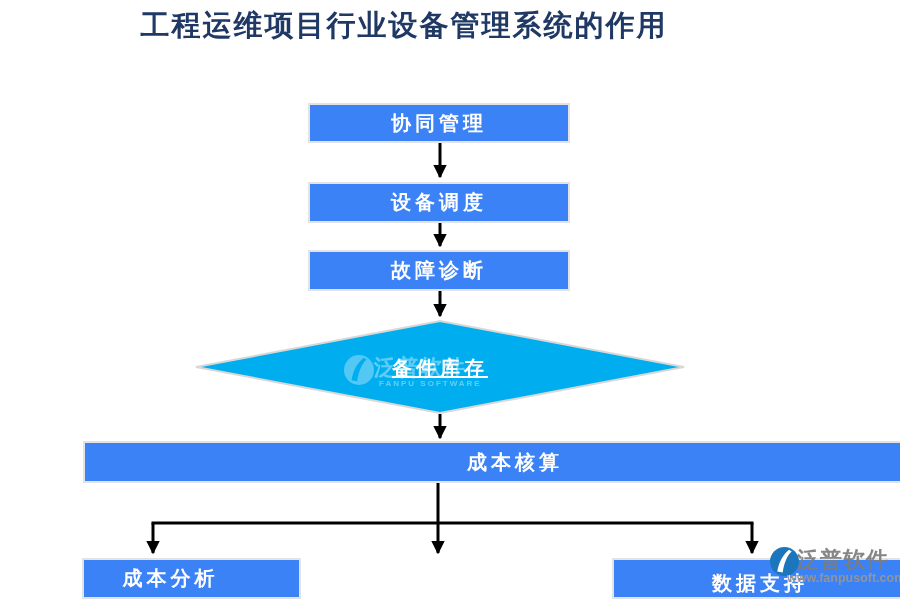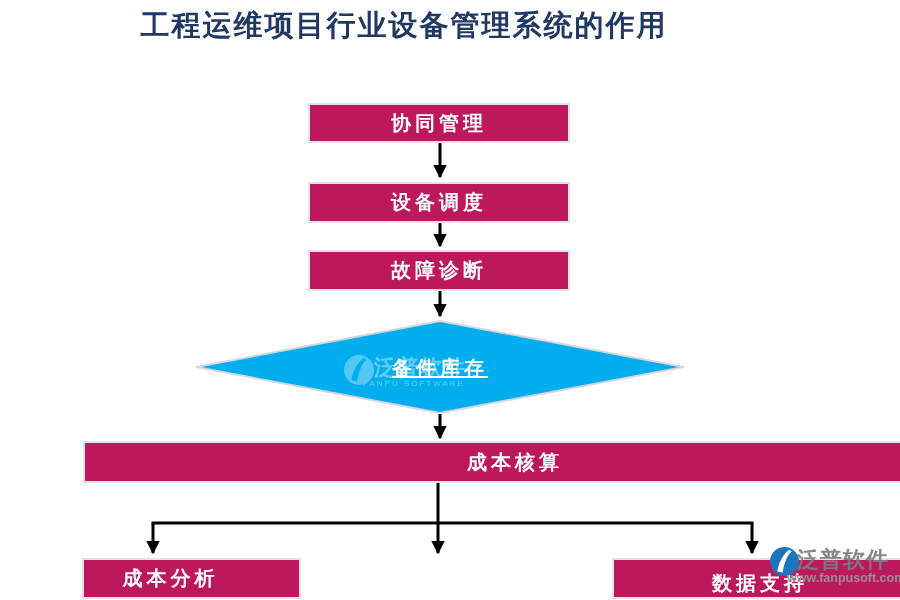--- a/index.html
+++ b/index.html
@@ -7,21 +7,21 @@
     position:relative;width:900px;height:600px;background:#ffffff;overflow:hidden;
     font-family:"Liberation Serif","DejaVu Serif",serif;
   }
   .title{
     position:absolute;left:0;top:6px;width:808px;margin:0;
     text-align:center;font-size:29px;font-weight:bold;color:#1F3864;
     letter-spacing:2px;
   }
   .connectors{position:absolute;left:0;top:0;z-index:1;}
   .node{
-    position:absolute;z-index:2;background:#be185d;outline:2px solid #e3e3e3;
+    position:absolute;z-index:2;background:#3b82f6;outline:2px solid #e3e3e3;
     display:flex;align-items:center;justify-content:center;
     color:#ffffff;font-weight:bold;font-size:20px;letter-spacing:4px;
     box-sizing:border-box;
   }
   .node-b1{left:310px;top:105px;width:258px;height:36px;}
   .node-b2{left:310px;top:184px;width:258px;height:37px;}
   .node-b3{left:310px;top:252px;width:258px;height:37px;}
   .node-b4{left:85px;top:443px;width:860px;height:38px;}
   .node-b5{left:84px;top:560px;width:215px;height:37px;padding-right:42px;}
   .node-b6{left:310px;top:560px;width:257px;height:37px;}
@@ -35,21 +35,21 @@
   .wm-diamond{
     position:absolute;z-index:2;left:344px;top:353px;width:150px;height:42px;
     opacity:0.38;pointer-events:none;
   }
   .wm-diamond .wm-circle{position:absolute;left:0;top:2px;width:30px;height:30px;}
   .wm-diamond .wm-brand{
     position:absolute;left:30px;top:0;font-size:22px;font-weight:bold;
     color:#ffffff;letter-spacing:1px;white-space:nowrap;
   }
   .wm-diamond .wm-caption{
-    position:absolute;left:19px;top:26px;font-size:8px;font-weight:normal;
+    position:absolute;left:35px;top:26px;font-size:8px;font-weight:bold;
     color:#ffffff;letter-spacing:2px;white-space:nowrap;
     font-family:"Liberation Sans","DejaVu Sans",sans-serif;
   }
   
   .wm-corner{position:absolute;z-index:5;left:770px;top:545px;width:128px;height:45px;pointer-events:none;}
   .wm-corner .wm-circle{position:absolute;left:0;top:2px;width:29px;height:29px;}
   .wm-corner .wm-brand{
     position:absolute;left:27px;top:0;font-size:22px;font-weight:bold;
     color:rgba(125,125,125,0.92);letter-spacing:1px;white-space:nowrap;
   }

